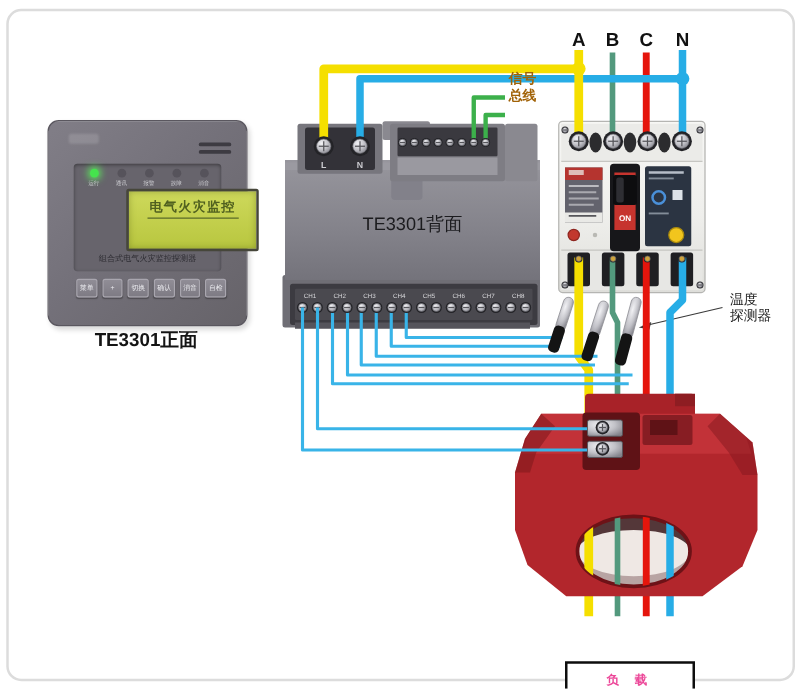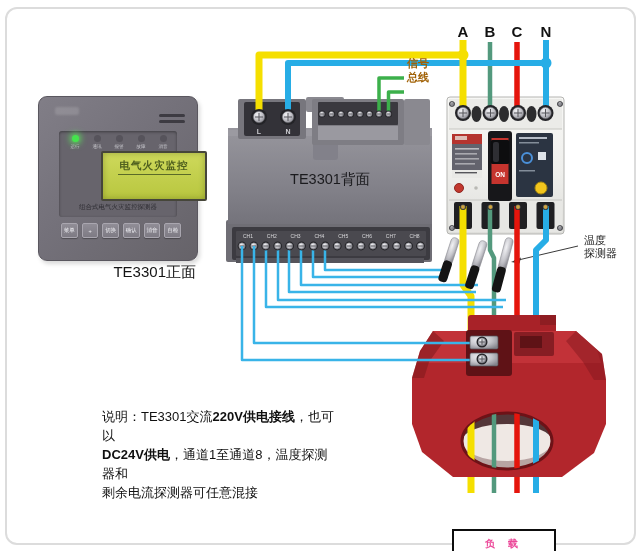--- a/index.html
+++ b/index.html
@@ -24,21 +24,21 @@
   #lcd{position:absolute;left:7px;top:20px;width:102px;height:46px;background:linear-gradient(180deg,#ced95b,#b8c63f);
     border:2px solid #46463a;border-radius:2px;text-align:center;box-shadow:inset 0 0 6px rgba(60,70,10,.35);margin-left:35px;}
   #lcd-line1{display:inline-block;margin-top:6px;font-size:10.5px;font-weight:bold;color:#50601f;letter-spacing:1px;border-bottom:1px solid #5a6a28;padding:0 2px 1px;}
   #lcd-line2{margin-top:4px;font-size:10px;color:#5c6c2e;letter-spacing:2px;}
   #panel-caption{position:absolute;left:0;top:72px;width:118px;text-align:center;font-size:6.5px;color:#2e2d33;white-space:nowrap;}
   #btn-row{position:absolute;left:22px;top:126px;width:120px;display:flex;gap:4px;}
   .fp-btn{width:15px;height:13px;background:linear-gradient(180deg,#908d96,#7e7b84);border:1px solid #a9a6af;border-radius:2px;
     font-size:5.5px;color:#ececf0;display:flex;align-items:center;justify-content:center;white-space:nowrap;box-shadow:0 1px 1px rgba(0,0,0,.3);}
 
   
-  #front-label{left:38px;top:263px;width:158px;text-align:right;font-size:15px;color:#141414;}
+  #front-label{left:38px;top:263px;width:158px;text-align:center;font-size:15px;color:#141414;font-weight:bold;}
   #signal-bus-label{left:407px;top:56px;font-size:11px;font-weight:600;color:#a16207;line-height:14px;white-space:nowrap;}
   #temp-label{left:584px;top:234px;width:44px;font-size:11px;color:#1c1c1c;line-height:13px;text-align:left;white-space:nowrap;}
   #note{left:102px;top:407px;width:235px;font-size:13px;color:#101010;line-height:19px;}
   #note b{font-weight:bold;}
   #load-box{left:452px;top:491px;width:100px;height:25px;border:2.5px solid #0d0d0d;background:#fff;
     display:flex;align-items:center;justify-content:center;font-size:10px;font-weight:bold;color:#ec4899;letter-spacing:5px;margin-top:38px;}
 </style>
 </head>
 <body>
 
@@ -438,17 +438,16 @@
 
   <div id="front-label" class="abs">TE3301正面</div>
   <div id="signal-bus-label" class="abs">
     <div>信号</div>
     <div>总线</div>
   </div>
   <div id="temp-label" class="abs">
     <div>温度</div>
     <div>探测器</div>
   </div>
-  <div id="note" class="abs"><span>说明：TE3301交流</span><b>220V供电接线</b><span>，也可以</span><br><b>DC24V供电</b><span>，通道1至通道8，温度探测器和</span><br><span>剩余电流探测器可任意混接</span></div>
   <div id="load-box" class="abs">
     <span>负 载</span>
   </div>
 </div>
 
 </body></html>

